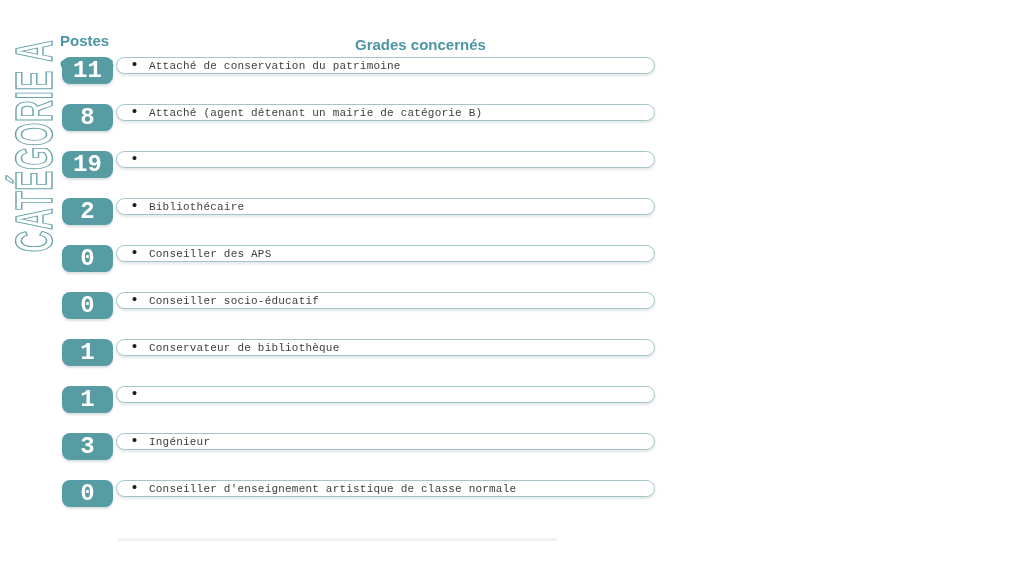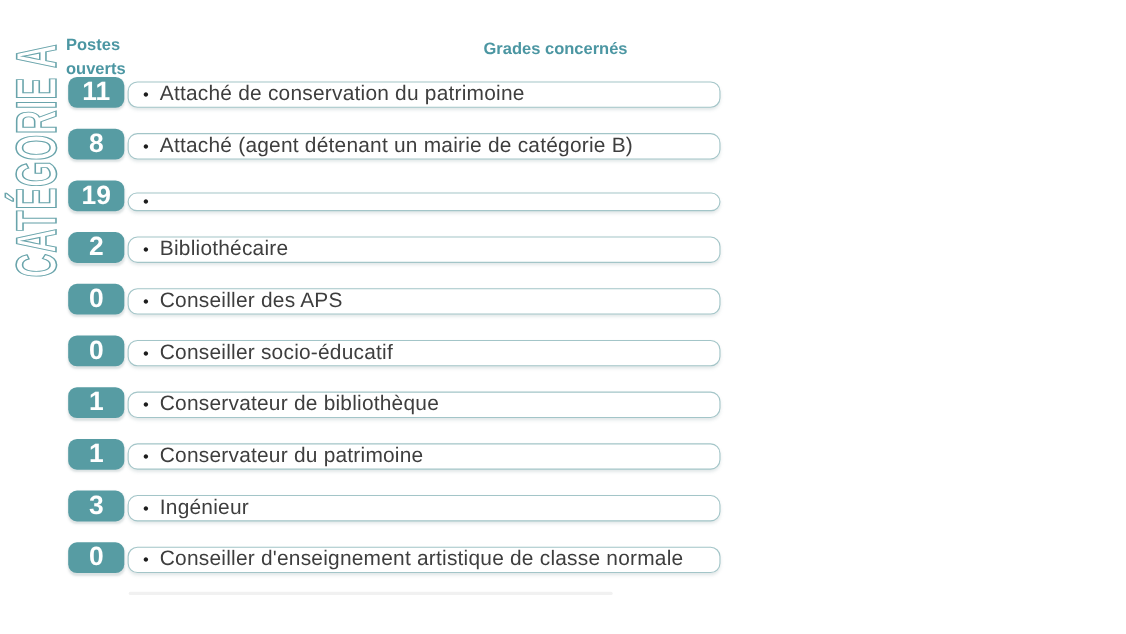--- a/index.html
+++ b/index.html
@@ -39,39 +39,40 @@
     color:var(--header-teal);
     font-size:15px;
     font-weight:700;
     line-height:22px;
   }
   .header-left span{display:block;}
   .header-right{
     position:absolute;
     left:355px; top:36px;
     width:300px;
-    text-align:center;
+    text-align:left;
     color:var(--header-teal);
     font-size:15px;
     font-weight:700;
   }
 
   
   .rows{
     position:absolute;
     left:62px; top:57px;
     width:593px;
     display:flex;
     flex-direction:column;
     gap:6px;
   }
   .row{
     display:flex;
-    align-items:flex-end;
+    align-items:flex-start;
     height:41px;
+    font-family:Liberation Mono, monospace;
   }
   .count-badge{
     width:51px;
     flex:0 0 51px;
     background:var(--teal);
     border-radius:8px;
     color:#ffffff;
     font-size:24px;
     font-weight:700;
     display:flex;
@@ -91,21 +92,21 @@
     gap:10px;
     box-shadow:0 2px 3px rgba(120,145,150,0.22);
   }
   .bullet{
     color:#1d1d1d;
     font-size:15px;
     line-height:1;
   }
   .grade-text{
     color:var(--row-text);
-    font-size:19px;
+    font-size:11px;
     letter-spacing:0.2px;
   }
 
   .bottom-divider{
     position:absolute;
     left:117px; top:538px;
     width:440px; height:3px;
     background:#f1f1f1;
     border-radius:2px;
   }
@@ -177,21 +178,20 @@
     <div class="grade-box">
       <span class="bullet">•</span>
       <span class="grade-text">Conservateur de bibliothèque</span>
     </div>
   </div>
 
   <div class="row">
     <div class="count-badge">1</div>
     <div class="grade-box">
       <span class="bullet">•</span>
-      <span class="grade-text">Conservateur du patrimoine</span>
     </div>
   </div>
 
   <div class="row">
     <div class="count-badge">3</div>
     <div class="grade-box">
       <span class="bullet">•</span>
       <span class="grade-text">Ingénieur</span>
     </div>
   </div>

